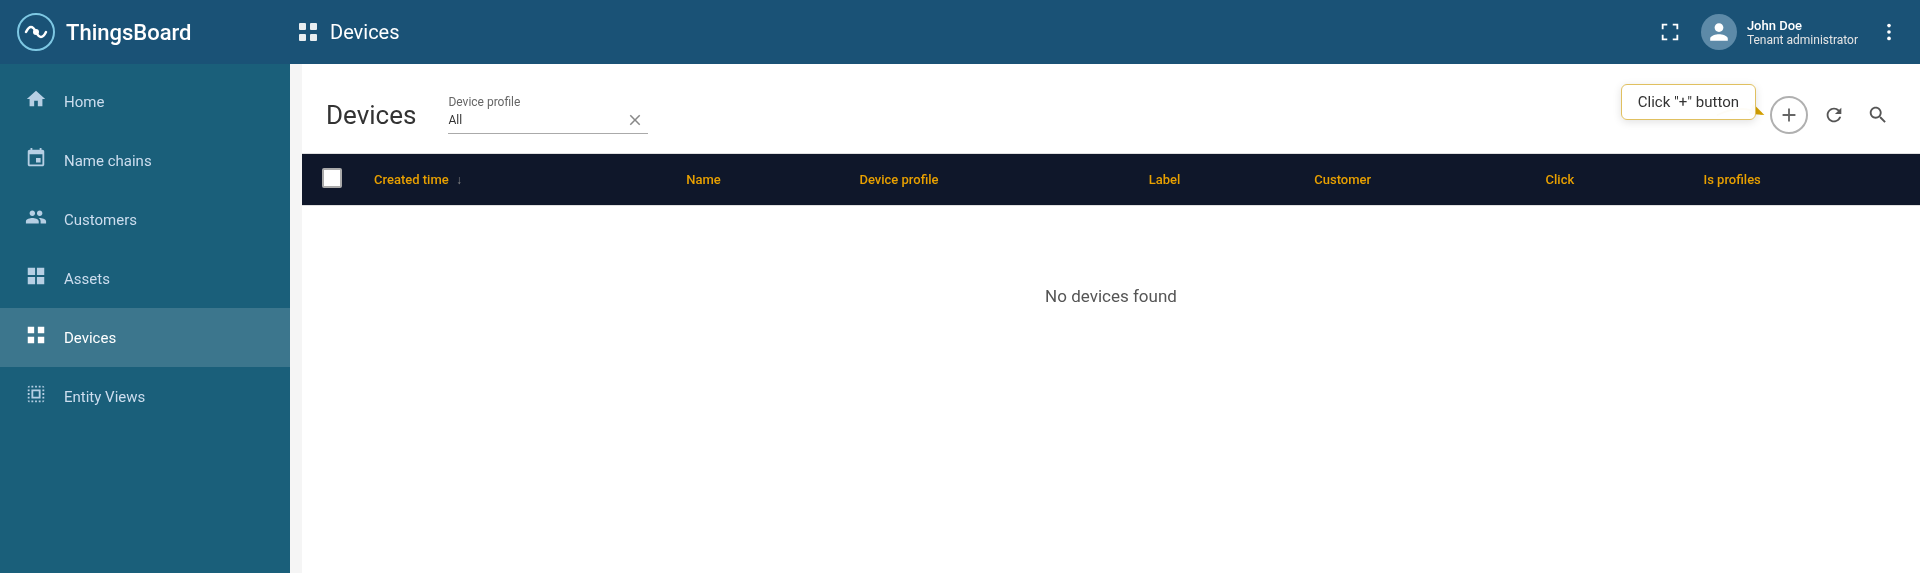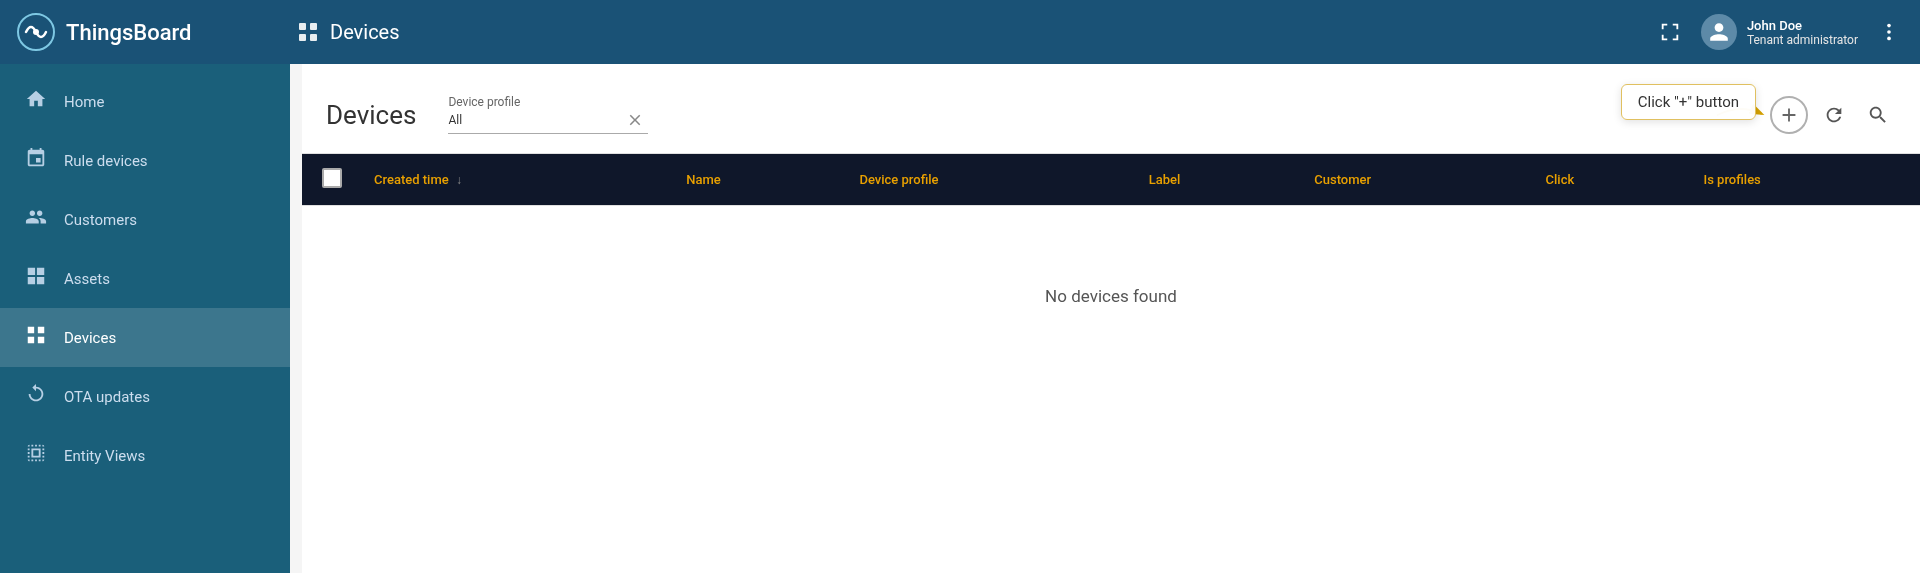--- a/index.html
+++ b/index.html
@@ -318,21 +318,21 @@
           </svg>
       </span>
       <span class="sidebar-item-label">Home</span>
     </div>
     <div class="sidebar-item">
       <span class="sidebar-item-icon">
         <svg width="22" height="22" viewBox="0 0 24 24" fill="rgba(200,220,240,0.9)">
             <path d="M17 12h-5v5h5v-5zM16 1v2H8V1H6v2H5c-1.1 0-2 .9-2 2v14c0 1.1.9 2 2 2h14c1.1 0 2-.9 2-2V5c0-1.1-.9-2-2-2h-1V1h-2zm3 18H5V8h14v11z"></path>
           </svg>
       </span>
-      <span class="sidebar-item-label">Rule devices</span>
+      <span class="sidebar-item-label">Name chains</span>
     </div>
     <div class="sidebar-item">
       <span class="sidebar-item-icon">
         <svg width="22" height="22" viewBox="0 0 24 24" fill="rgba(200,220,240,0.9)">
             <path d="M16 11c1.66 0 2.99-1.34 2.99-3S17.66 5 16 5c-1.66 0-3 1.34-3 3s1.34 3 3 3zm-8 0c1.66 0 2.99-1.34 2.99-3S9.66 5 8 5C6.34 5 5 6.34 5 8s1.34 3 3 3zm0 2c-2.33 0-7 1.17-7 3.5V19h14v-2.5c0-2.33-4.67-3.5-7-3.5zm8 0c-.29 0-.62.02-.97.05 1.16.84 1.97 1.97 1.97 3.45V19h6v-2.5c0-2.33-4.67-3.5-7-3.5z"></path>
           </svg>
       </span>
       <span class="sidebar-item-label">Customers</span>
     </div>
     <div class="sidebar-item">
@@ -343,28 +343,20 @@
       </span>
       <span class="sidebar-item-label">Assets</span>
     </div>
     <div class="sidebar-item active">
       <span class="sidebar-item-icon">
         <svg width="22" height="22" viewBox="0 0 24 24" fill="white">
             <path d="M3 3h7v7H3zm11 0h7v7h-7zM3 14h7v7H3zm11 0h7v7h-7z"></path>
           </svg>
       </span>
       <span class="sidebar-item-label">Devices</span>
-    </div>
-    <div class="sidebar-item">
-      <span class="sidebar-item-icon">
-        <svg width="22" height="22" viewBox="0 0 24 24" fill="rgba(200,220,240,0.9)">
-            <path d="M12 4V1L8 5l4 4V6c3.31 0 6 2.69 6 6s-2.69 6-6 6-6-2.69-6-6H4c0 4.42 3.58 8 8 8s8-3.58 8-8-3.58-8-8-8z"></path>
-          </svg>
-      </span>
-      <span class="sidebar-item-label">OTA updates</span>
     </div>
     <div class="sidebar-item">
       <span class="sidebar-item-icon">
         <svg width="22" height="22" viewBox="0 0 24 24" fill="rgba(200,220,240,0.9)">
             <path d="M3 5h2V3c-1.1 0-2 .9-2 2zm0 8h2v-2H3v2zm4 8h2v-2H7v2zM3 9h2V7H3v2zm10-6h-2v2h2V3zm6 0v2h2c0-1.1-.9-2-2-2zM5 21v-2H3c0 1.1.9 2 2 2zm-2-4h2v-2H3v2zM9 3H7v2h2V3zm2 18h2v-2h-2v2zm8-8h2v-2h-2v2zm0 8c1.1 0 2-.9 2-2h-2v2zm0-12h2V7h-2v2zm0 8h2v-2h-2v2zm-4 4h2v-2h-2v2zm0-16h2V3h-2v2zM7 17h10V7H7v10zm2-8h6v6H9V9z"></path>
           </svg>
       </span>
       <span class="sidebar-item-label">Entity Views</span>
     </div>
   </nav>

